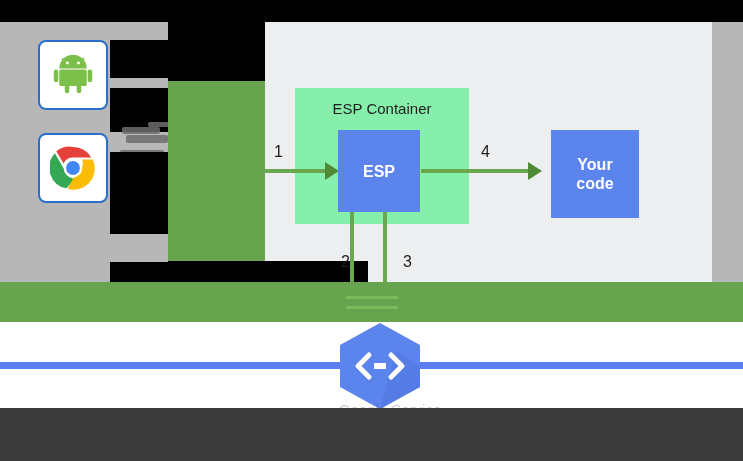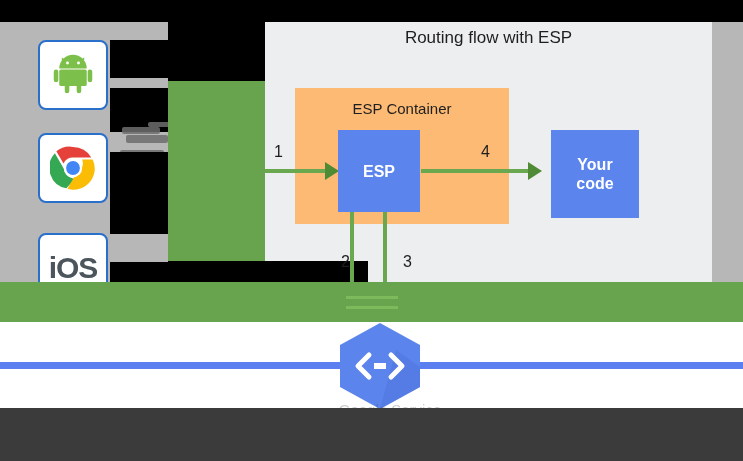--- a/index.html
+++ b/index.html
@@ -63,21 +63,21 @@
   .lead-b{left:110px;top:170px;width:60px;}
   .lead-c{left:110px;top:267px;width:60px;}
 
   
   .panel-title{
     position:absolute;left:265px;top:28px;width:447px;
     text-align:center;font-size:17px;color:#1e1e1e;
     font-family:"Liberation Sans", sans-serif;
   }
   .container-card{
-    position:absolute;background:#fdba74;padding-left:40px;
+    position:absolute;background:#86efac;
   }
   .card-esp{left:295px;top:88px;width:174px;height:136px;}
   .card-your{left:510px;top:88px;width:170px;height:136px;}
   .card-label{
     position:absolute;top:12px;left:0;width:100%;text-align:center;
     font-size:15px;color:#1e1e1e;font-family:"Liberation Sans", sans-serif;
   }
   .blue-box{
     position:absolute;background:#5b84ec;display:flex;align-items:center;
     justify-content:center;text-align:center;color:#ffffff;font-weight:bold;
@@ -155,23 +155,20 @@
   <div class="dev-box chrome">
     <svg width="46" height="46" viewBox="0 0 48 48">
       <path fill="#e5403a" d="M24 2a22 22 0 0 1 19.05 11H24a11 11 0 0 0-9.9 6.2L6.6 6.6A21.9 21.9 0 0 1 24 2z"></path>
       <path fill="#34a853" d="M5.1 8.6l9.45 16.4A11 11 0 0 0 24 35c.9 0 1.76-.1 2.58-.3L17.1 45.2A22 22 0 0 1 5.1 8.6z"></path>
       <path fill="#fbbc05" d="M44.5 15A22 22 0 0 1 18.2 45.6l9.5-16.4A11 11 0 0 0 33.5 15z"></path>
       <circle cx="24" cy="24" r="9.6" fill="#ffffff"></circle>
       <circle cx="24" cy="24" r="7.2" fill="#4285f4"></circle>
     </svg>
   </div>
 
-  <div class="dev-box ios">
-    <span class="ios-text">iOS</span>
-  </div>
 
   <div class="lead lead-a"></div>
   <div class="lead lead-b"></div>
   <div class="lead lead-c"></div>
 
   <div class="redact r6"></div>
   <div class="redact r7"></div>
   <div class="redact r1"></div>
   <div class="redact r2"></div>
   <div class="redact r8"></div>
@@ -180,21 +177,20 @@
   <div class="smudge s2"></div>
   <div class="smudge s3"></div>
   <div class="redact r9"></div>
   <div class="redact r3"></div>
   <div class="redact r10"></div>
   <div class="redact r4"></div>
   <div class="redact r5"></div>
 
   <div class="green-cover"></div>
 
-  <div class="panel-title">Routing flow with ESP</div>
 
   <div class="container-card card-esp">
     <div class="card-label">ESP Container</div>
   </div>
 
 
   <div class="arrow-line h1"></div>
   <div class="arrow-head ah-right ah1"></div>
 
   <div class="arrow-line h4"></div>

